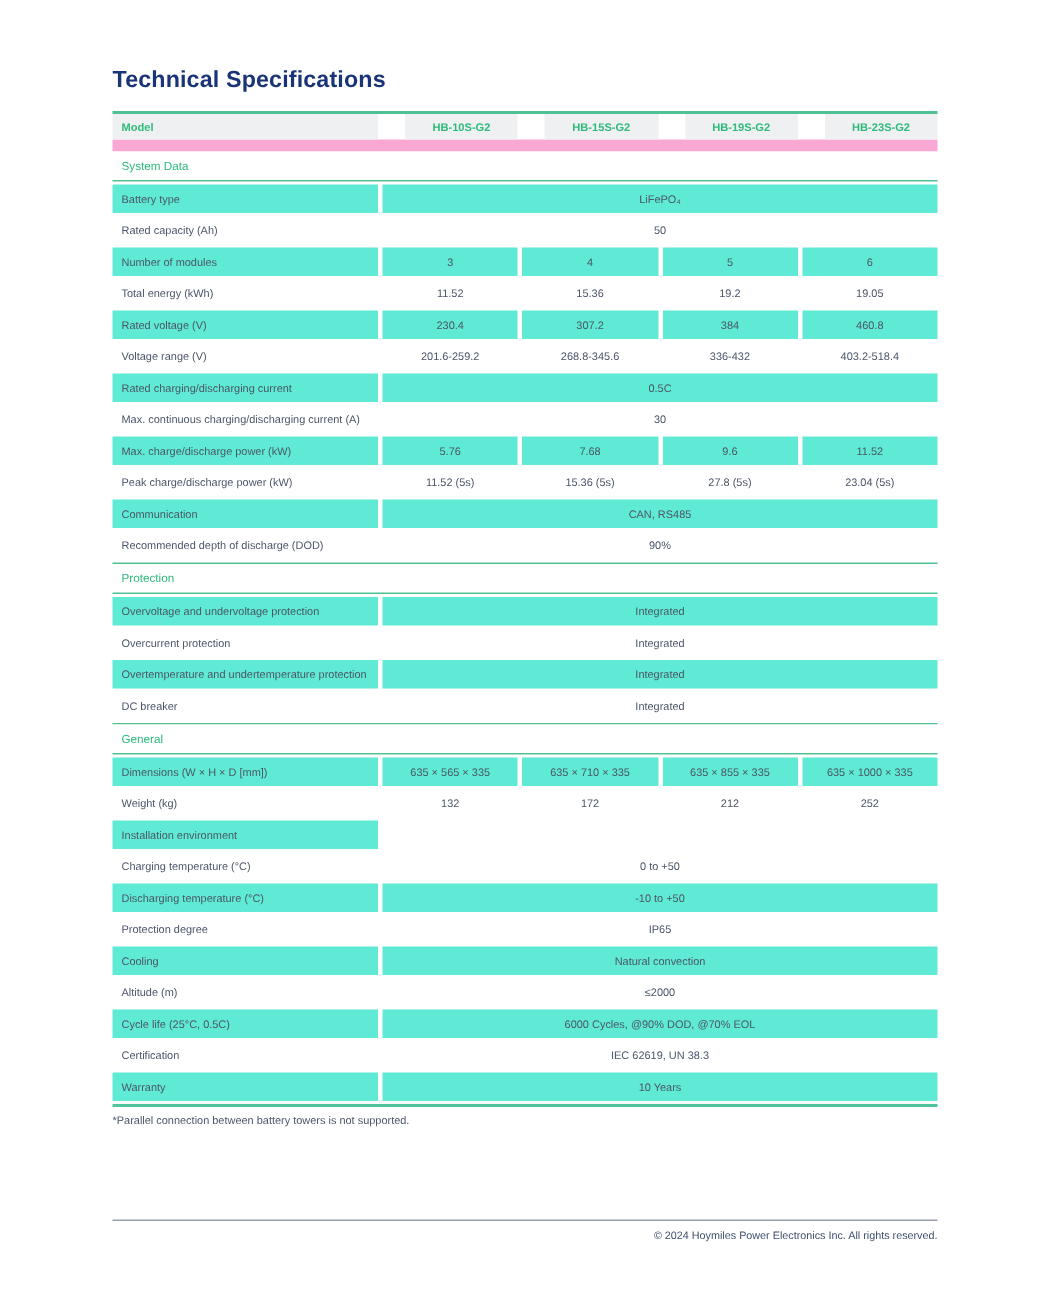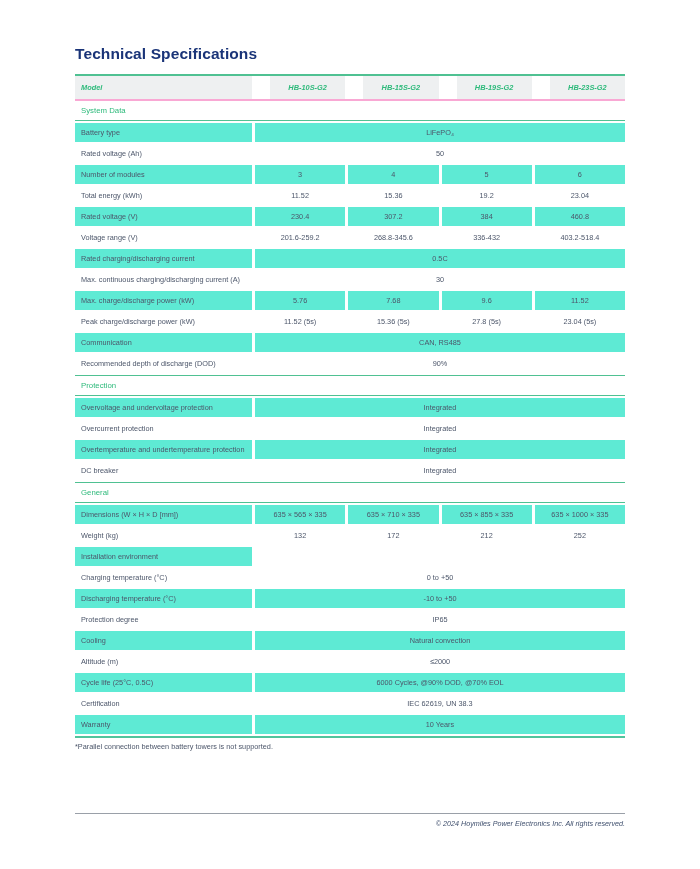--- a/index.html
+++ b/index.html
@@ -22,22 +22,21 @@
     letter-spacing: 0.1px;
     margin-bottom: 11px;
   }
   .spec-table { border-top: 2px solid #4fc192; }
 
   .header-row {
     display: grid;
     grid-template-columns: 177px 1fr 1fr 1fr 1fr;
     column-gap: 18px;
     height: 25px;
-    border-bottom: 2px solid #f9a8d4;
-    font-style: italic;
+    border-bottom: 8px solid #f9a8d4;
   }
   .header-row .cell {
     background: #eef0f1;
     display: flex; align-items: center; justify-content: center;
     font-size: 7.4px; font-weight: bold; color: #2eba7b;
   }
   .header-row .cell.label { justify-content: flex-start; padding-left: 6px; }
 
   .section-heading {
     height: 20px;
@@ -74,21 +73,20 @@
 
   .footnote {
     margin-top: 4px;
     font-size: 7.3px;
     color: #4c566a;
   }
   .page-footer {
     position: absolute;
     left: 75px; right: 75px;
     top: 813px;
-    font-style: italic;
   }
   .footer-rule {
     border: none;
     border-top: 1px solid #9aa0a8;
     height: 0;
   }
   .copyright {
     margin-top: 5px;
     text-align: right;
     font-size: 7.2px;
@@ -111,36 +109,36 @@
       <div class="cell">HB-23S-G2</div>
     </div>
     <div id="sections">
         <div class="section-heading">System Data</div>
         <div class="rows">
           <div class="row stripe">
             <div class="cell label">Battery type</div>
             <div class="cell span">LiFePO₄</div>
           </div>
           <div class="row">
-            <div class="cell label">Rated voltage (Ah)</div>
+            <div class="cell label">Rated capacity (Ah)</div>
             <div class="cell span">50</div>
           </div>
           <div class="row stripe">
             <div class="cell label">Number of modules</div>
             <div class="cell">3</div>
             <div class="cell">4</div>
             <div class="cell">5</div>
             <div class="cell">6</div>
           </div>
           <div class="row">
             <div class="cell label">Total energy (kWh)</div>
             <div class="cell">11.52</div>
             <div class="cell">15.36</div>
             <div class="cell">19.2</div>
-            <div class="cell">23.04</div>
+            <div class="cell">19.05</div>
           </div>
           <div class="row stripe">
             <div class="cell label">Rated voltage (V)</div>
             <div class="cell">230.4</div>
             <div class="cell">307.2</div>
             <div class="cell">384</div>
             <div class="cell">460.8</div>
           </div>
           <div class="row">
             <div class="cell label">Voltage range (V)</div>

